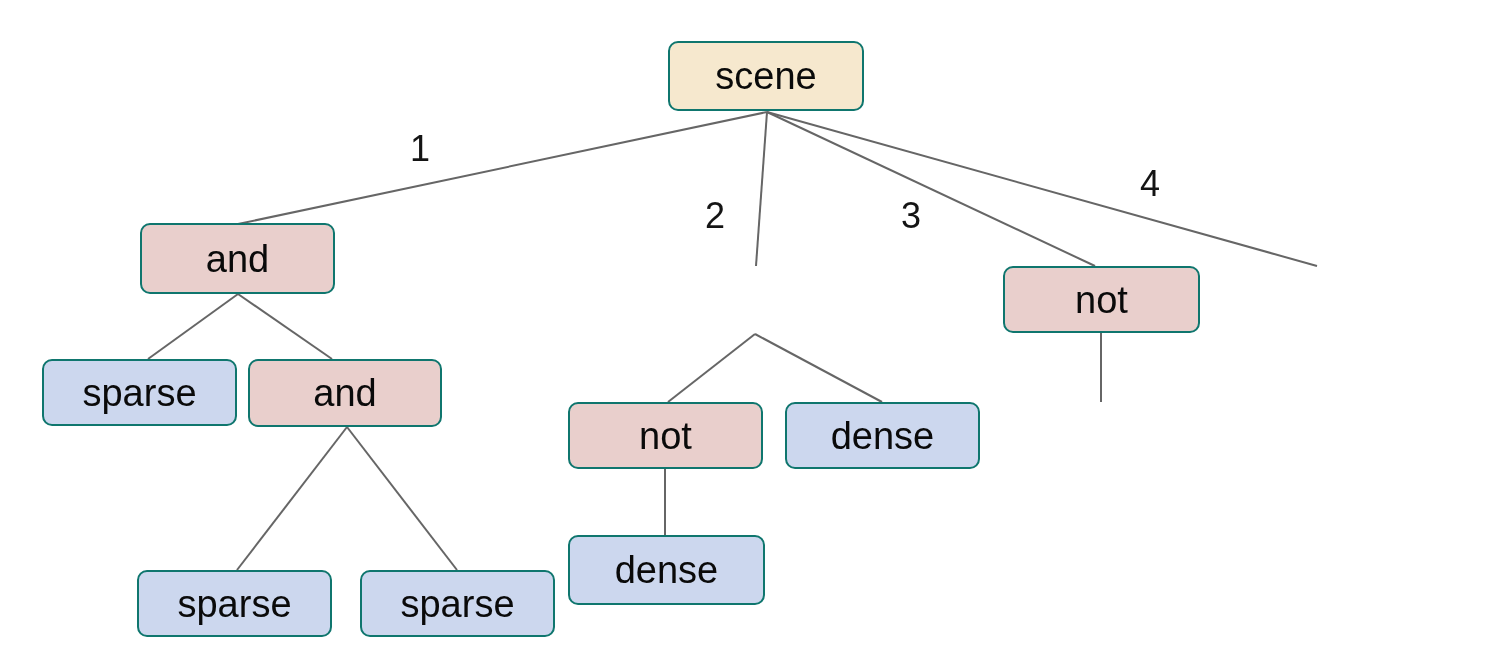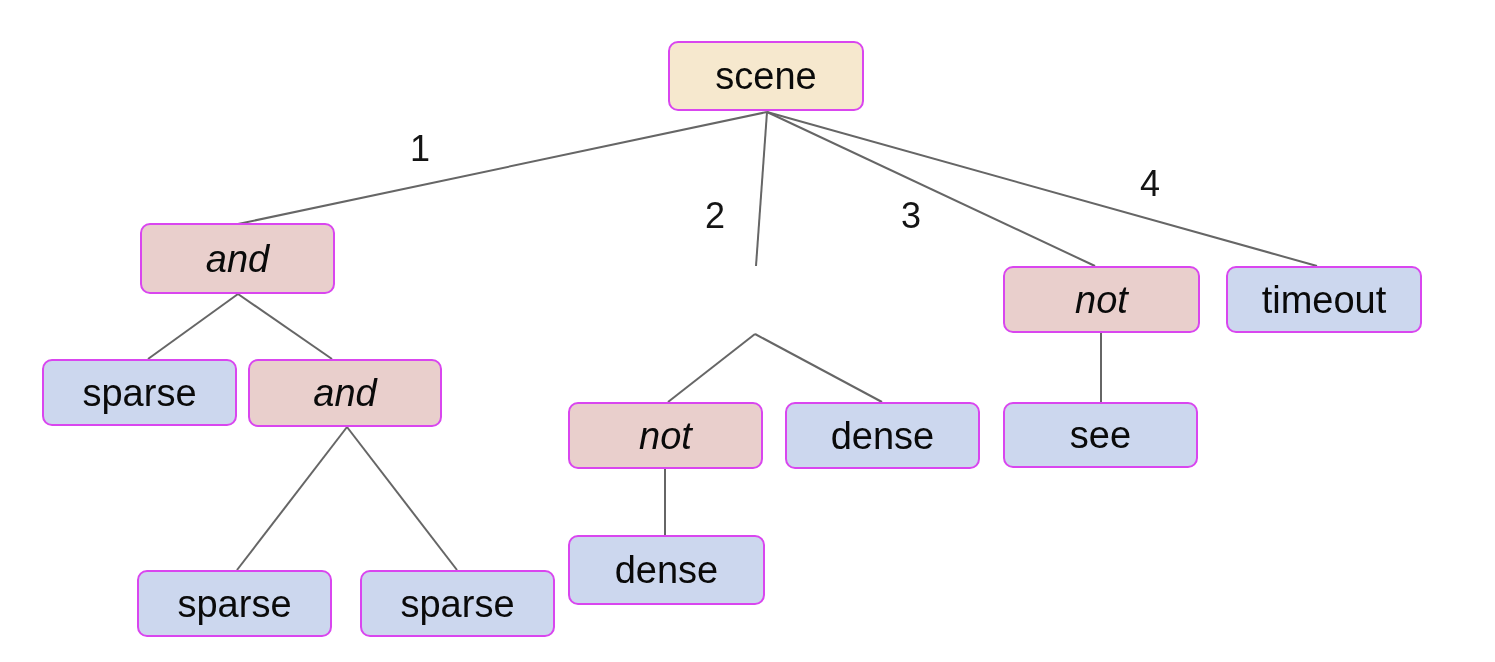--- a/index.html
+++ b/index.html
@@ -9,26 +9,26 @@
   }
   .stage{position:absolute;left:0;top:0;width:1495px;height:662px;}
   .edges-layer{position:absolute;left:0;top:0;}
   .edges-layer line{stroke:#666666;stroke-width:2;}
   .edges-layer text{
     font-family:"Liberation Sans",sans-serif;
     font-size:36px;fill:#141414;text-anchor:middle;
   }
   .node{
     position:absolute;box-sizing:border-box;
-    border:2px solid #d946ef;border-radius:10px;
+    border:2px solid #0f766e;border-radius:10px;
     display:flex;align-items:center;justify-content:center;
     font-size:38px;color:#0a0a0a;line-height:1;
   }
   .node-root{background:#f6e8ce;}
-  .node-operator{background:#e9cfcc;font-style:italic;}
+  .node-operator{background:#e9cfcc;}
   .node-leaf{background:#ccd7ee;}
 </style>
 </head>
 <body>
 
 <div class="stage">
 
   <svg class="edges-layer" width="1495" height="662" viewBox="0 0 1495 662">
     <line x1="767" y1="112" x2="238" y2="224"></line>
     <line x1="767" y1="112" x2="756" y2="266"></line>
@@ -55,43 +55,37 @@
 
   <div class="node node-operator" style="left:140px;top:223px;width:195px;height:71px">
     <span>and</span>
   </div>
 
 
   <div class="node node-operator" style="left:1003px;top:266px;width:197px;height:67px">
     <span>not</span>
   </div>
 
-  <div class="node node-leaf" style="left:1226px;top:266px;width:196px;height:67px">
-    <span>timeout</span>
-  </div>
 
   <div class="node node-leaf" style="left:42px;top:359px;width:195px;height:67px">
     <span>sparse</span>
   </div>
 
   <div class="node node-operator" style="left:248px;top:359px;width:194px;height:68px">
     <span>and</span>
   </div>
 
   <div class="node node-operator" style="left:568px;top:402px;width:195px;height:67px">
     <span>not</span>
   </div>
 
   <div class="node node-leaf" style="left:785px;top:402px;width:195px;height:67px">
     <span>dense</span>
   </div>
 
-  <div class="node node-leaf" style="left:1003px;top:402px;width:195px;height:66px">
-    <span>see</span>
-  </div>
 
   <div class="node node-leaf" style="left:137px;top:570px;width:195px;height:67px">
     <span>sparse</span>
   </div>
 
   <div class="node node-leaf" style="left:360px;top:570px;width:195px;height:67px">
     <span>sparse</span>
   </div>
 
   <div class="node node-leaf" style="left:568px;top:535px;width:197px;height:70px">

